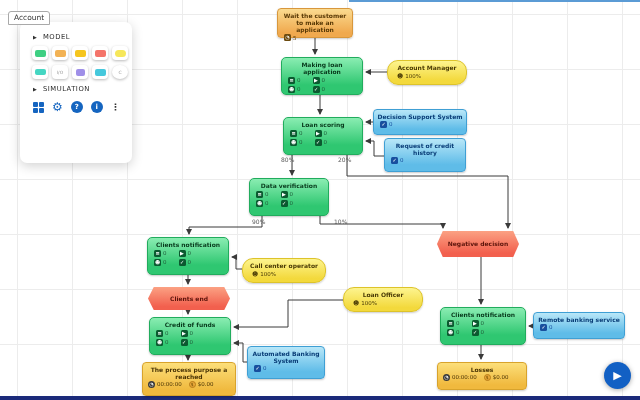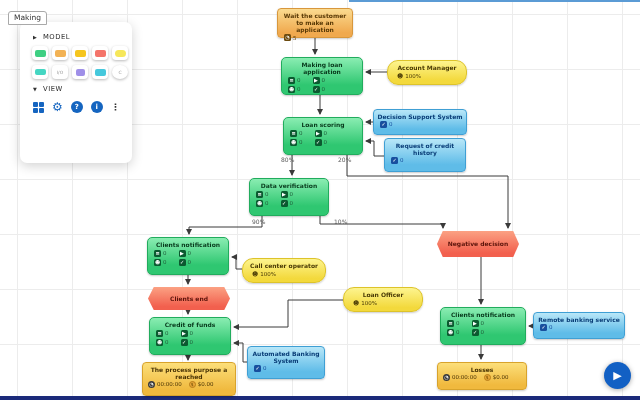--- a/index.html
+++ b/index.html
@@ -122,21 +122,21 @@
     <polyline points="188,275 188,284" marker-end="url(#arrow)"></polyline>
     <polyline points="188,310 188,314" marker-end="url(#arrow)"></polyline>
     <polyline points="343,300 288,300 288,327 234,327" marker-end="url(#arrow)"></polyline>
     <polyline points="247,362 243,362 243,343 234,343" marker-end="url(#arrow)"></polyline>
     <polyline points="481,257 481,304" marker-end="url(#arrow)"></polyline>
     <polyline points="533,326 529,326" marker-end="url(#arrow)"></polyline>
     <polyline points="481,345 481,359" marker-end="url(#arrow)"></polyline>
     <polyline points="188,355 188,360" marker-end="url(#arrow)"></polyline>
   </svg>
 
-  <div id="tab">Making</div>
+  <div id="tab">Account</div>
   <div id="panel">
     <div class="sect">
       <span class="car">▶</span>
       <span>MODEL</span>
     </div>
     <div class="shape-row">
       <span class="sbtn">
           <span class="shp" style="background:#3ecf82"></span>
         </span>
       <span class="sbtn">
@@ -163,22 +163,22 @@
           <span class="shp" style="background:#9f8fe8;width:9px"></span>
         </span>
       <span class="sbtn">
           <span class="shp" style="background:#45c8dc"></span>
         </span>
       <span class="sbtn" style="border-radius:50%">
           <span class="tlabel">C</span>
         </span>
     </div>
     <div class="sect">
-      <span class="car">▼</span>
-      <span>VIEW</span>
+      <span class="car">▶</span>
+      <span>SIMULATION</span>
     </div>
     <div class="icon-row">
       <span class="grid-ic">
           <span></span>
           <span></span>
           <span></span>
           <span></span>
         </span>
       <span class="gear">⚙</span>
       <span class="circ">?</span>

